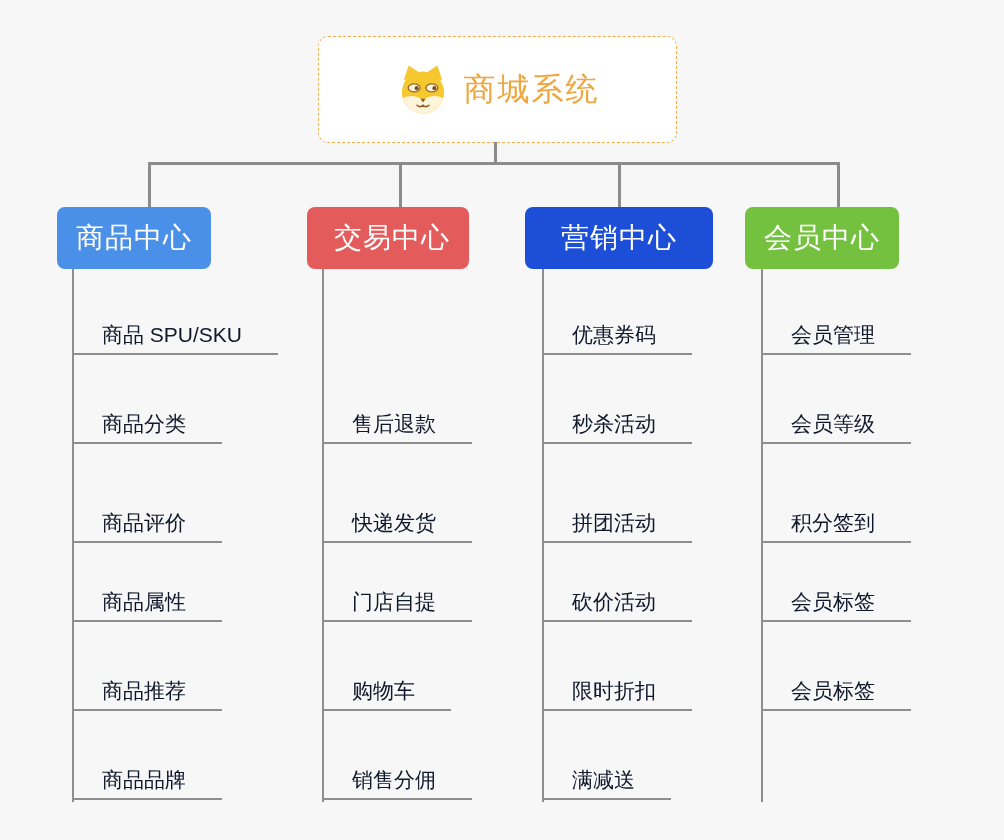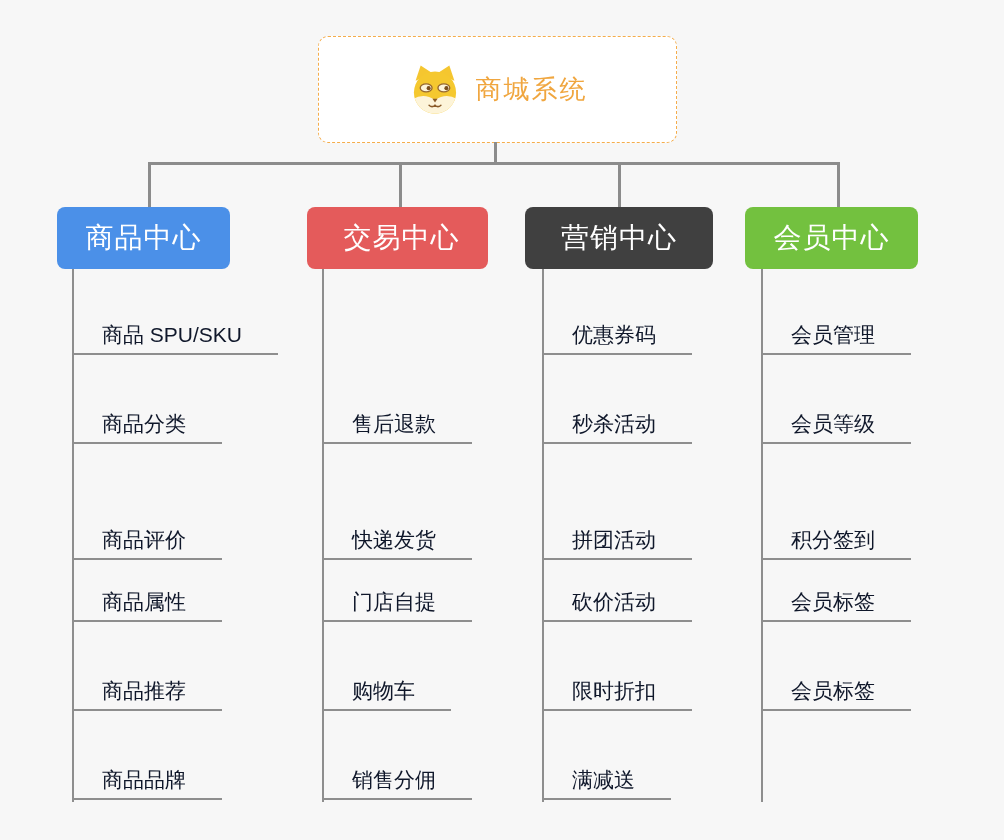--- a/index.html
+++ b/index.html
@@ -10,34 +10,34 @@
   }
   .canvas { position:relative; width:1004px; height:840px; background:#f7f7f7; overflow:hidden; }
 
   
   .root-topic {
     position:absolute; left:318px; top:36px; width:359px; height:107px;
     background:#ffffff; border:1px dashed #F5AD4B; border-radius:10px;
     display:flex; align-items:center; justify-content:center; gap:14px;
     box-sizing:border-box; cursor:pointer;
   }
-  .root-topic .label { font-size:26px; letter-spacing:2px; }
+  .root-topic .label { font-size:32px; letter-spacing:2px; }
   .root-topic svg { width:54px; height:54px; }
 
   
   .conn { position:absolute; background:#8C8C8C; }
   .conn.root-drop   { left:494px; top:142px; width:3px;  height:21px; }
   .conn.spine       { left:148px; top:162px; width:692px; height:3px; }
   .conn.drop        { top:162px; width:3px; height:46px; }
   .conn.drop.d1 { left:148px; } .conn.drop.d2 { left:399px; }
   .conn.drop.d3 { left:618px; } .conn.drop.d4 { left:837px; }
 
   
   .branch {
-    position:absolute; top:207px; width:173px; height:62px;
+    position:absolute; top:207px; width:154px; height:62px;
     border-radius:8px; display:flex; align-items:center; justify-content:center;
     color:#ffffff; font-size:28px; letter-spacing:1px; cursor:pointer;
   }
   .branch.b1 { left:57px; } .branch.b2 { left:307px; }
   .branch.b3 { left:525px; width:188px; } .branch.b4 { left:745px; }
 
   
   .rail { position:absolute; top:269px; width:2px; height:533px; background:#8E8E8E; }
   .rail.c1 { left:72px; } .rail.c2 { left:322px; }
   .rail.c3 { left:542px; } .rail.c4 { left:761px; }
@@ -45,21 +45,21 @@
   
   .leaf {
     position:absolute;
     font-size:21px; line-height:28px; color:#0f172a; white-space:nowrap;
     padding:0 36px 4px 30px;
     border-bottom:2px solid #8E8E8E;
     cursor:pointer;
   }
   .leaf.c1 { left:72px; } .leaf.c2 { left:322px; }
   .leaf.c3 { left:542px; } .leaf.c4 { left:761px; }
-  .leaf.r1 { top:321px; } .leaf.r2 { top:410px; } .leaf.r3 { top:526px; }
+  .leaf.r1 { top:321px; } .leaf.r2 { top:410px; } .leaf.r3 { top:509px; }
   .leaf.r4 { top:588px; } .leaf.r5 { top:677px; } .leaf.r6 { top:766px; }
 </style>
 </head>
 <body>
 
 <div class="canvas">
 
   <div class="root-topic">
     <span style="display:flex">
       <svg viewBox="0 0 64 64" aria-hidden="true">
@@ -85,21 +85,21 @@
 
   <div class="conn root-drop"></div>
   <div class="conn spine"></div>
   <div class="conn drop d1"></div>
   <div class="conn drop d2"></div>
   <div class="conn drop d3"></div>
   <div class="conn drop d4"></div>
 
   <div class="branch b1" style="background: rgb(75, 144, 232);">商品中心</div>
   <div class="branch b2" style="background: rgb(228, 91, 91); padding-left: 8px;">交易中心</div>
-  <div class="branch b3" style="background: #404040; font-family: Liberation Mono, monospace;">营销中心</div>
+  <div class="branch b3" style="background: #1d4ed8; font-family: Liberation Mono, monospace;">营销中心</div>
   <div class="branch b4" style="background: rgb(115, 193, 63);">会员中心</div>
 
   <div class="rail c1"></div>
   <div class="rail c2"></div>
   <div class="rail c3"></div>
   <div class="rail c4"></div>
 
   <div class="leaf c1 r1">商品 SPU/SKU</div>
   <div class="leaf c1 r2">商品分类</div>
   <div class="leaf c1 r3">商品评价</div>

